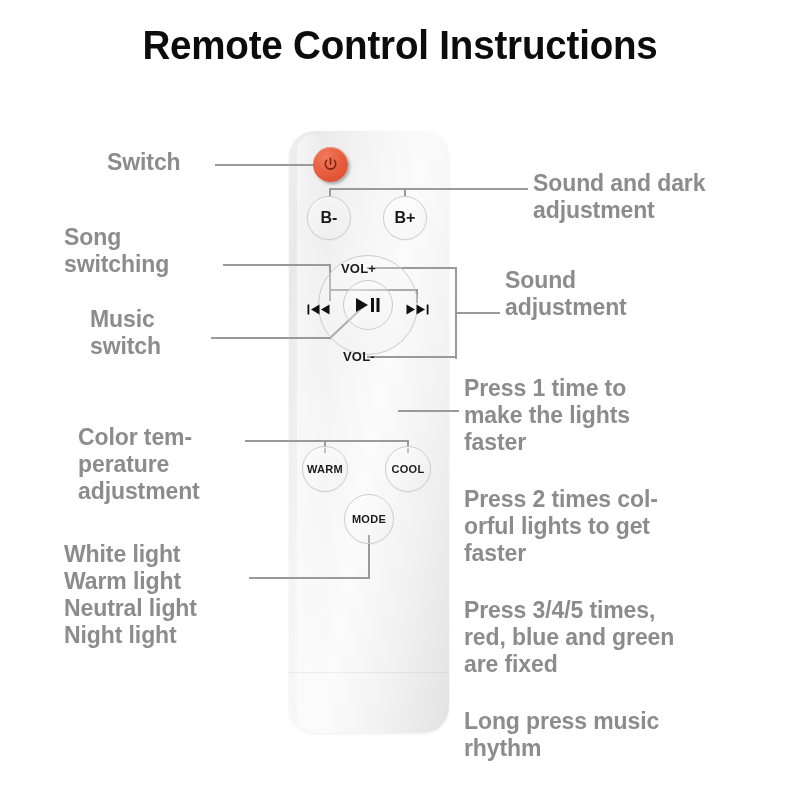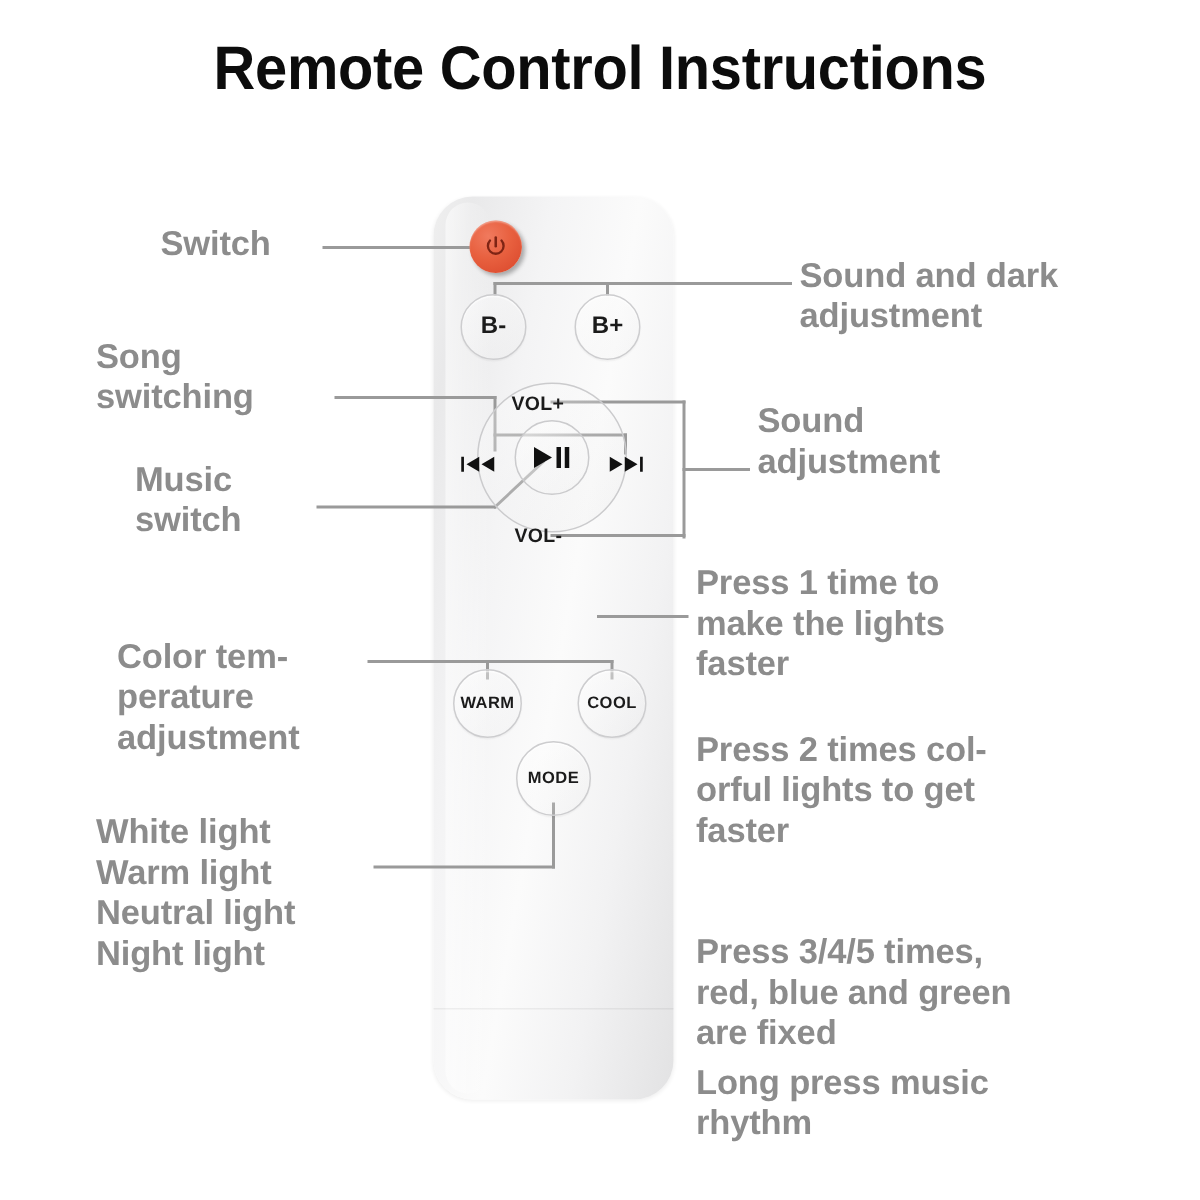--- a/index.html
+++ b/index.html
@@ -179,21 +179,21 @@
 
   #c-switch        { left: 107px; top: 149px; }
   #c-song          { left: 64px;  top: 224px; }
   #c-music         { left: 90px;  top: 306px; }
   #c-colortemp     { left: 78px;  top: 424px; }
   #c-whitelight    { left: 64px;  top: 541px; }
   #c-lightdark     { left: 533px; top: 170px; }
   #c-sound         { left: 505px; top: 267px; }
   #c-press1        { left: 464px; top: 375px; }
   #c-press2        { left: 464px; top: 486px; }
-  #c-press345      { left: 464px; top: 597px; margin-top: 24px; }
+  #c-press345      { left: 464px; top: 597px; }
   #c-longpress     { left: 464px; top: 708px; }
 
   
   #leaders {
     position: absolute;
     left: 0; top: 0;
     width: 800px; height: 800px;
     pointer-events: none;
   }
 </style>

